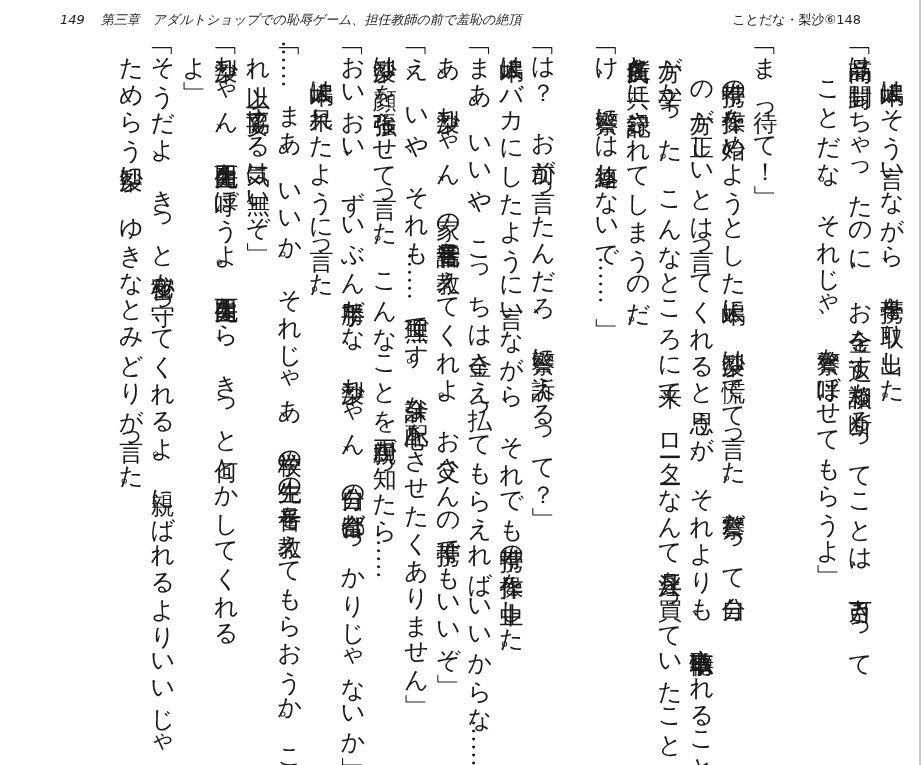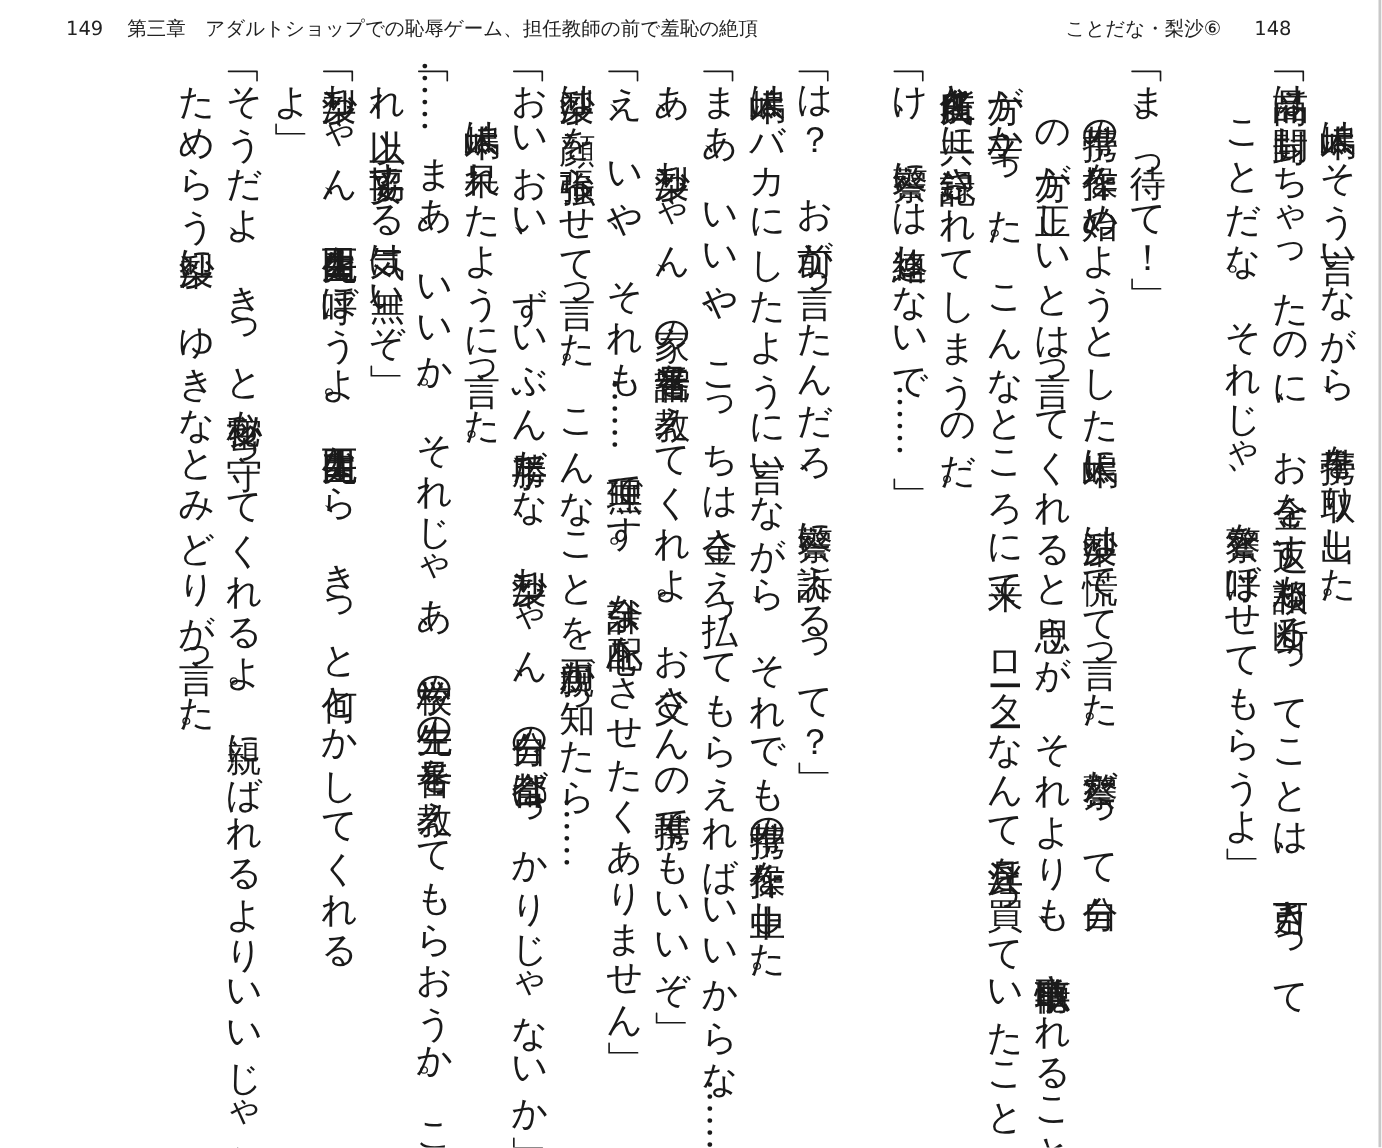--- a/index.html
+++ b/index.html
@@ -25,24 +25,24 @@
     }
     .header {
       position: absolute;
       top: 12px;
       font-size: 13px;
       line-height: 16px;
       color: #222;
       white-space: nowrap;
       font-family: "DejaVu Sans", "Liberation Sans", sans-serif;
     }
-    .header-left { left: 44px; }
+    .header-left { left: 60px; font-style: italic; }
     .header-left .pnum { margin-right: 16px; }
     .header-right { right: 60px; }
-    .header-right .pnum { margin-left: 22px; }
+    .header-right .pnum { }
 
     .body-text {
       position: absolute;
       top: 40px;
       right: 14px;
       height: 720px;
       writing-mode: vertical-rl;
       font-size: 24px;
       line-height: 31.7px;
       letter-spacing: 0px;

